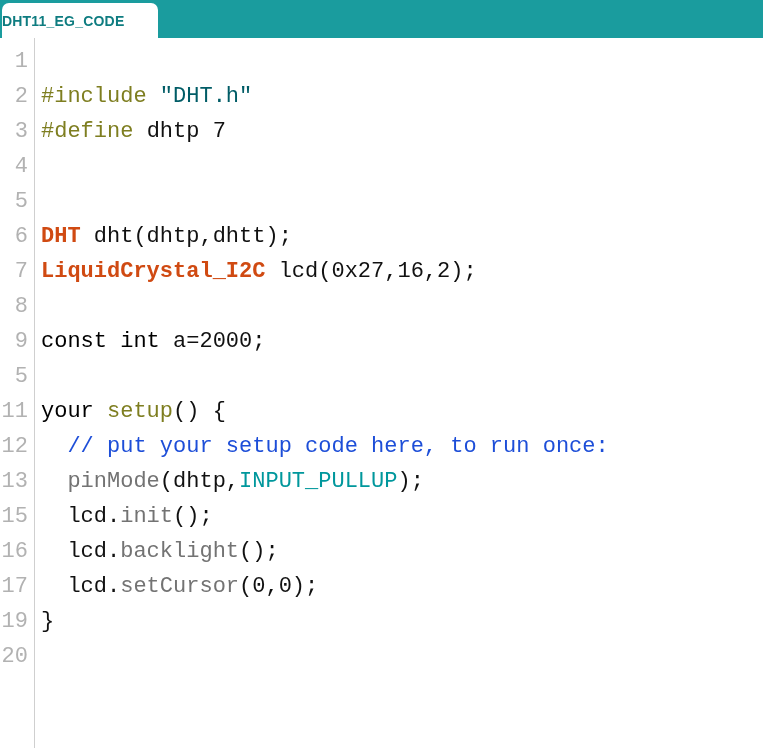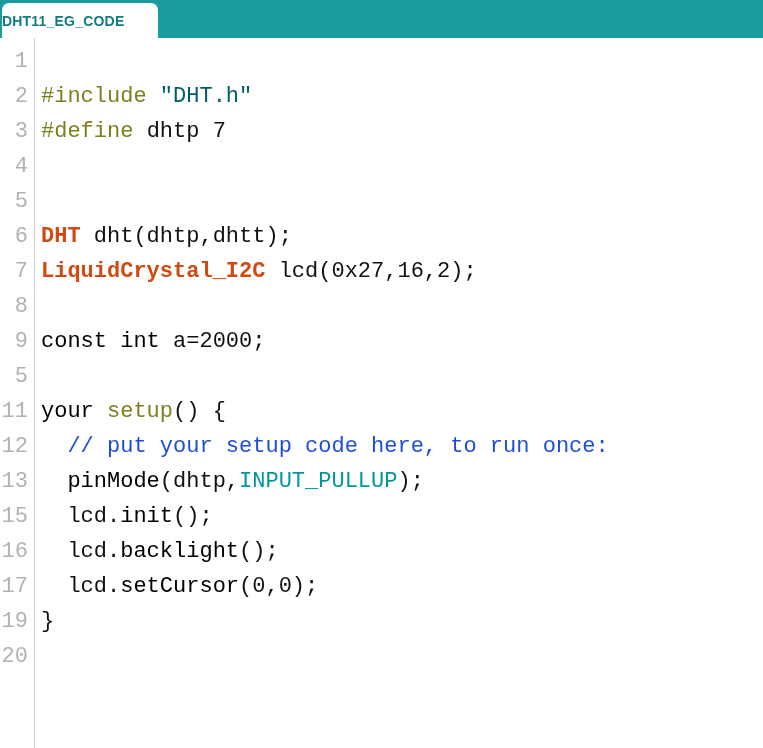--- a/index.html
+++ b/index.html
@@ -81,21 +81,21 @@
     padding-left: 7px;
     font-size: 22px;
     color: #111111;
     white-space: pre;
     font-family: "Liberation Mono", "DejaVu Sans Mono", monospace;
   }
 
   
   .t-pre    { color: #7E7E20; }            
   .t-type   { color: #D04A12; font-weight: bold; }  
-  .t-fn     { color: #000000; margin-top: 40px; }            
+  .t-fn     { color: #737373; margin-top: 40px; }            
   .t-kw     { color: #000000; }            
   .t-const  { color: #00979C; }            
   .t-str    { color: #005C66; }            
   .t-cmt    { color: #1d4ed8; }            
   .t-plain  { color: #111111; }
   .t-fnname { color: #7E7E20; margin-top: 38px; }            
 </style>
 </head>
 <body>
 

